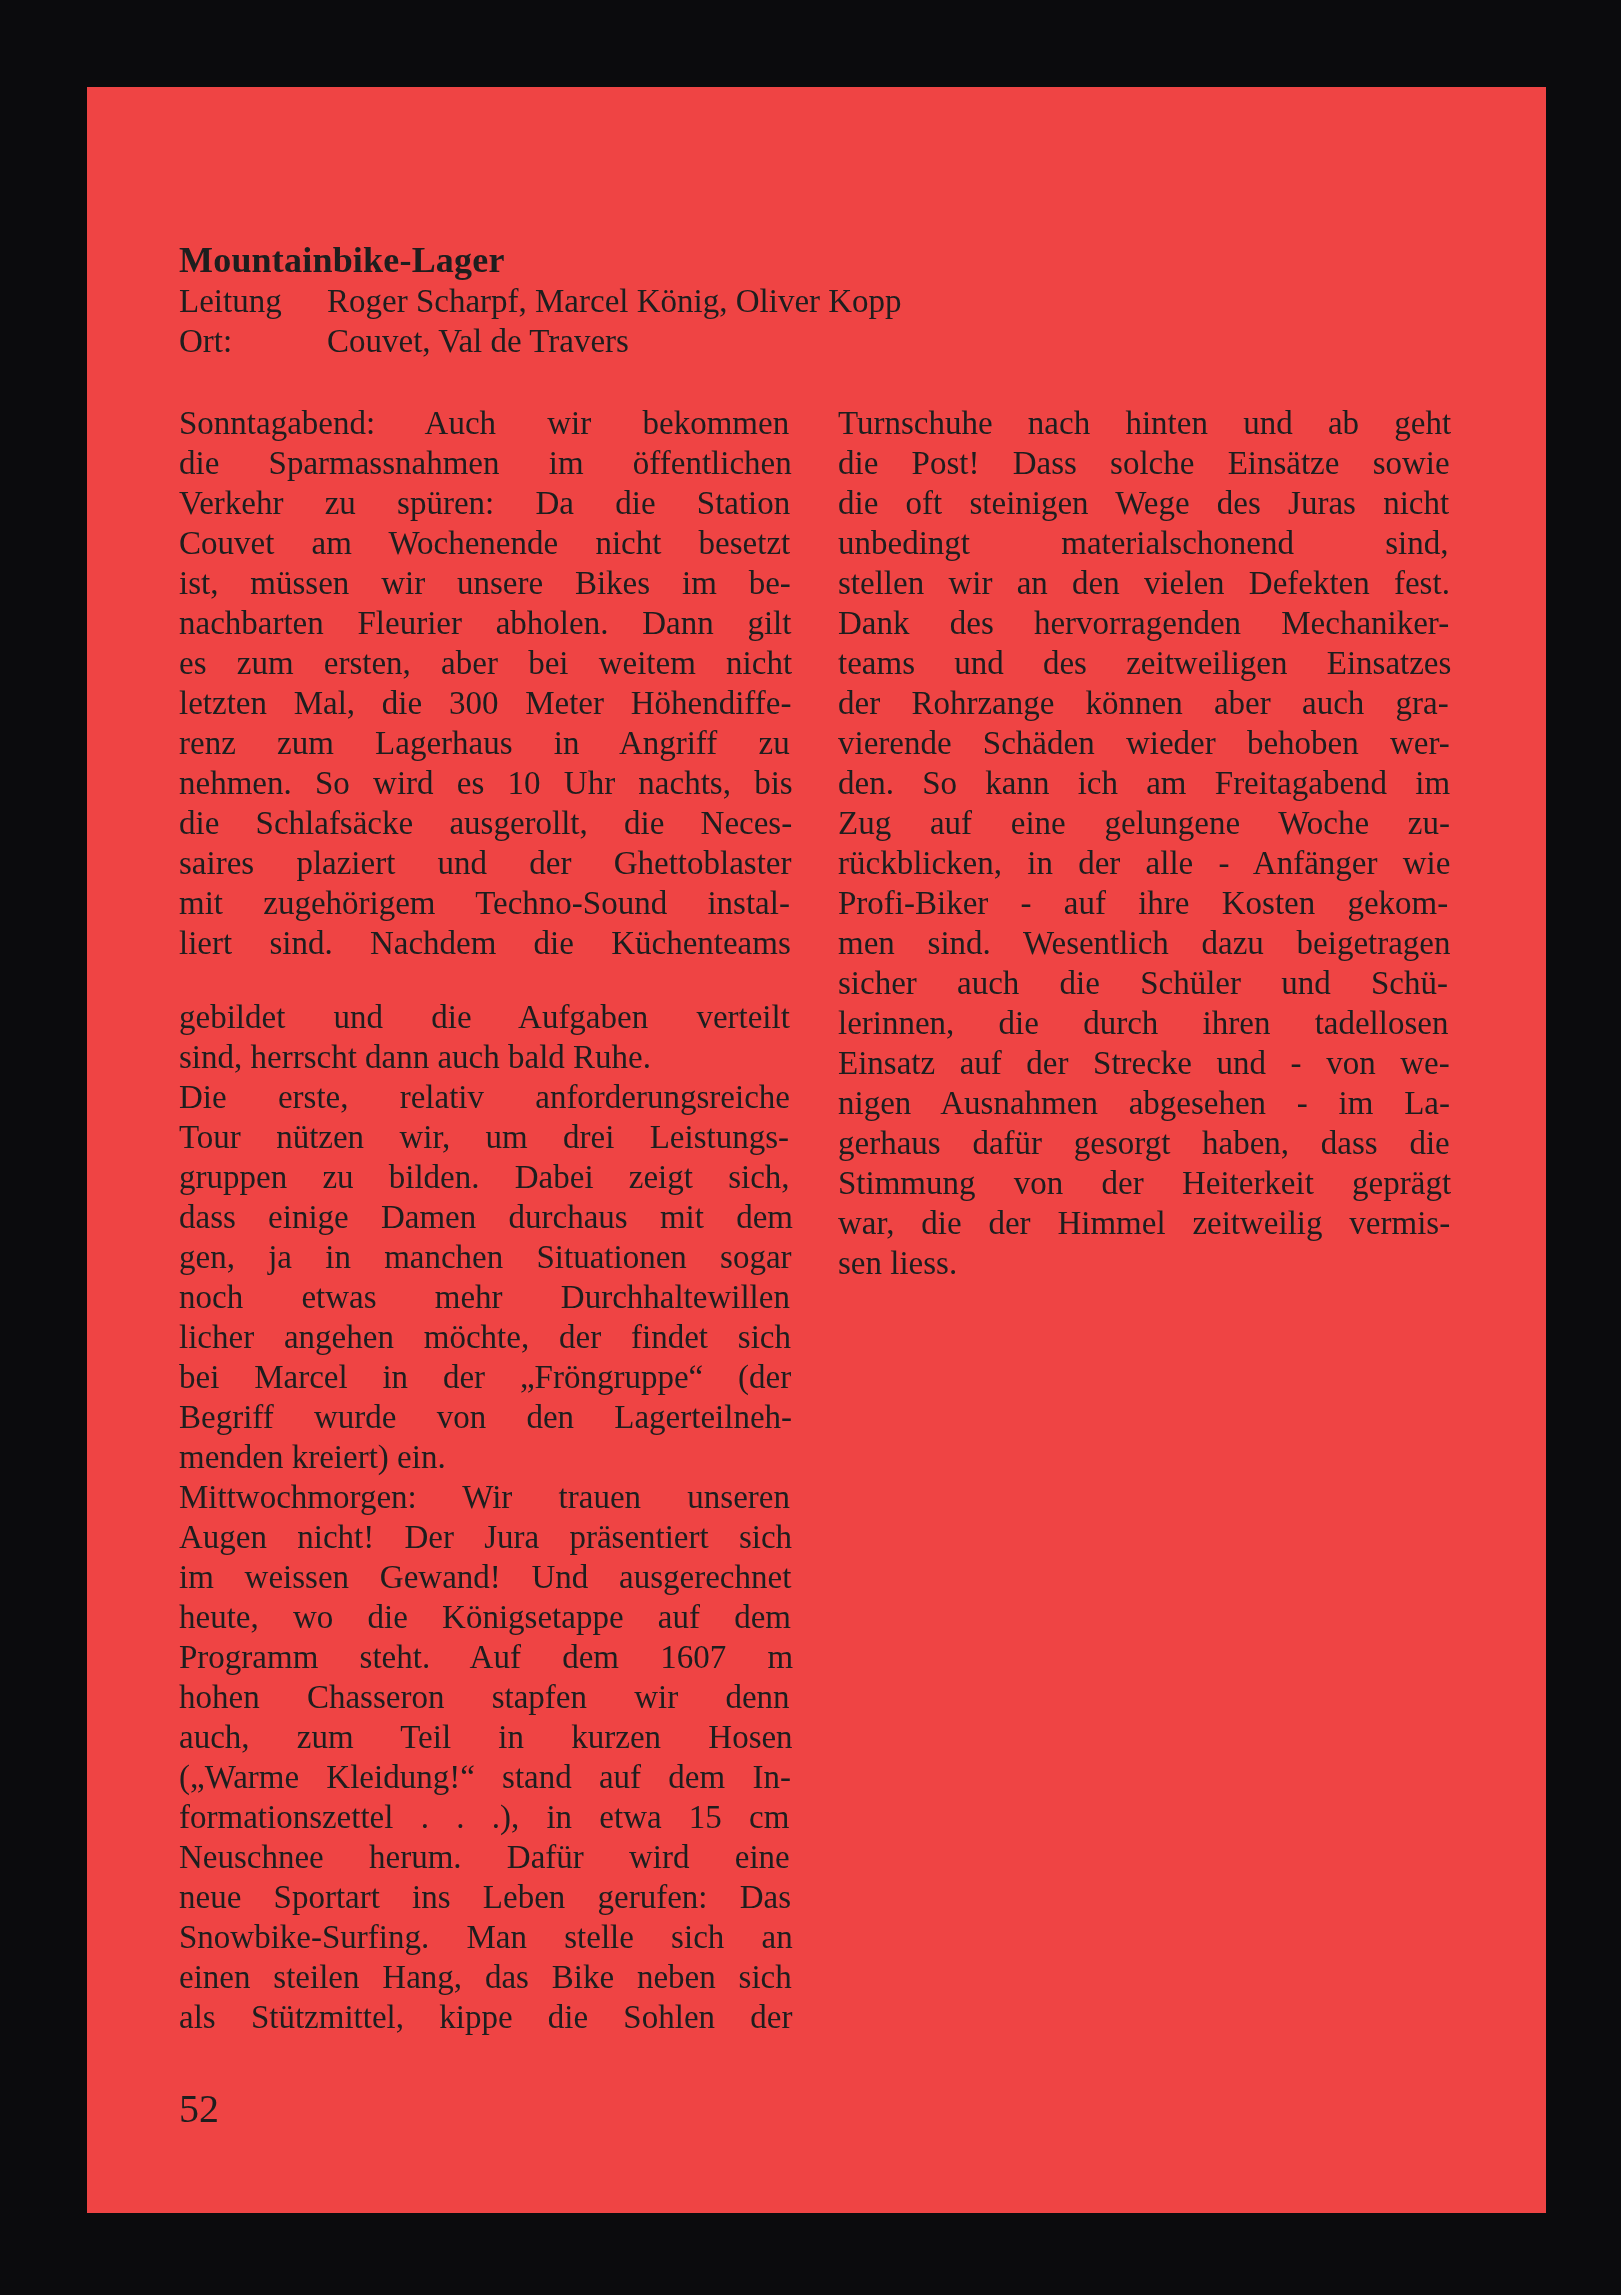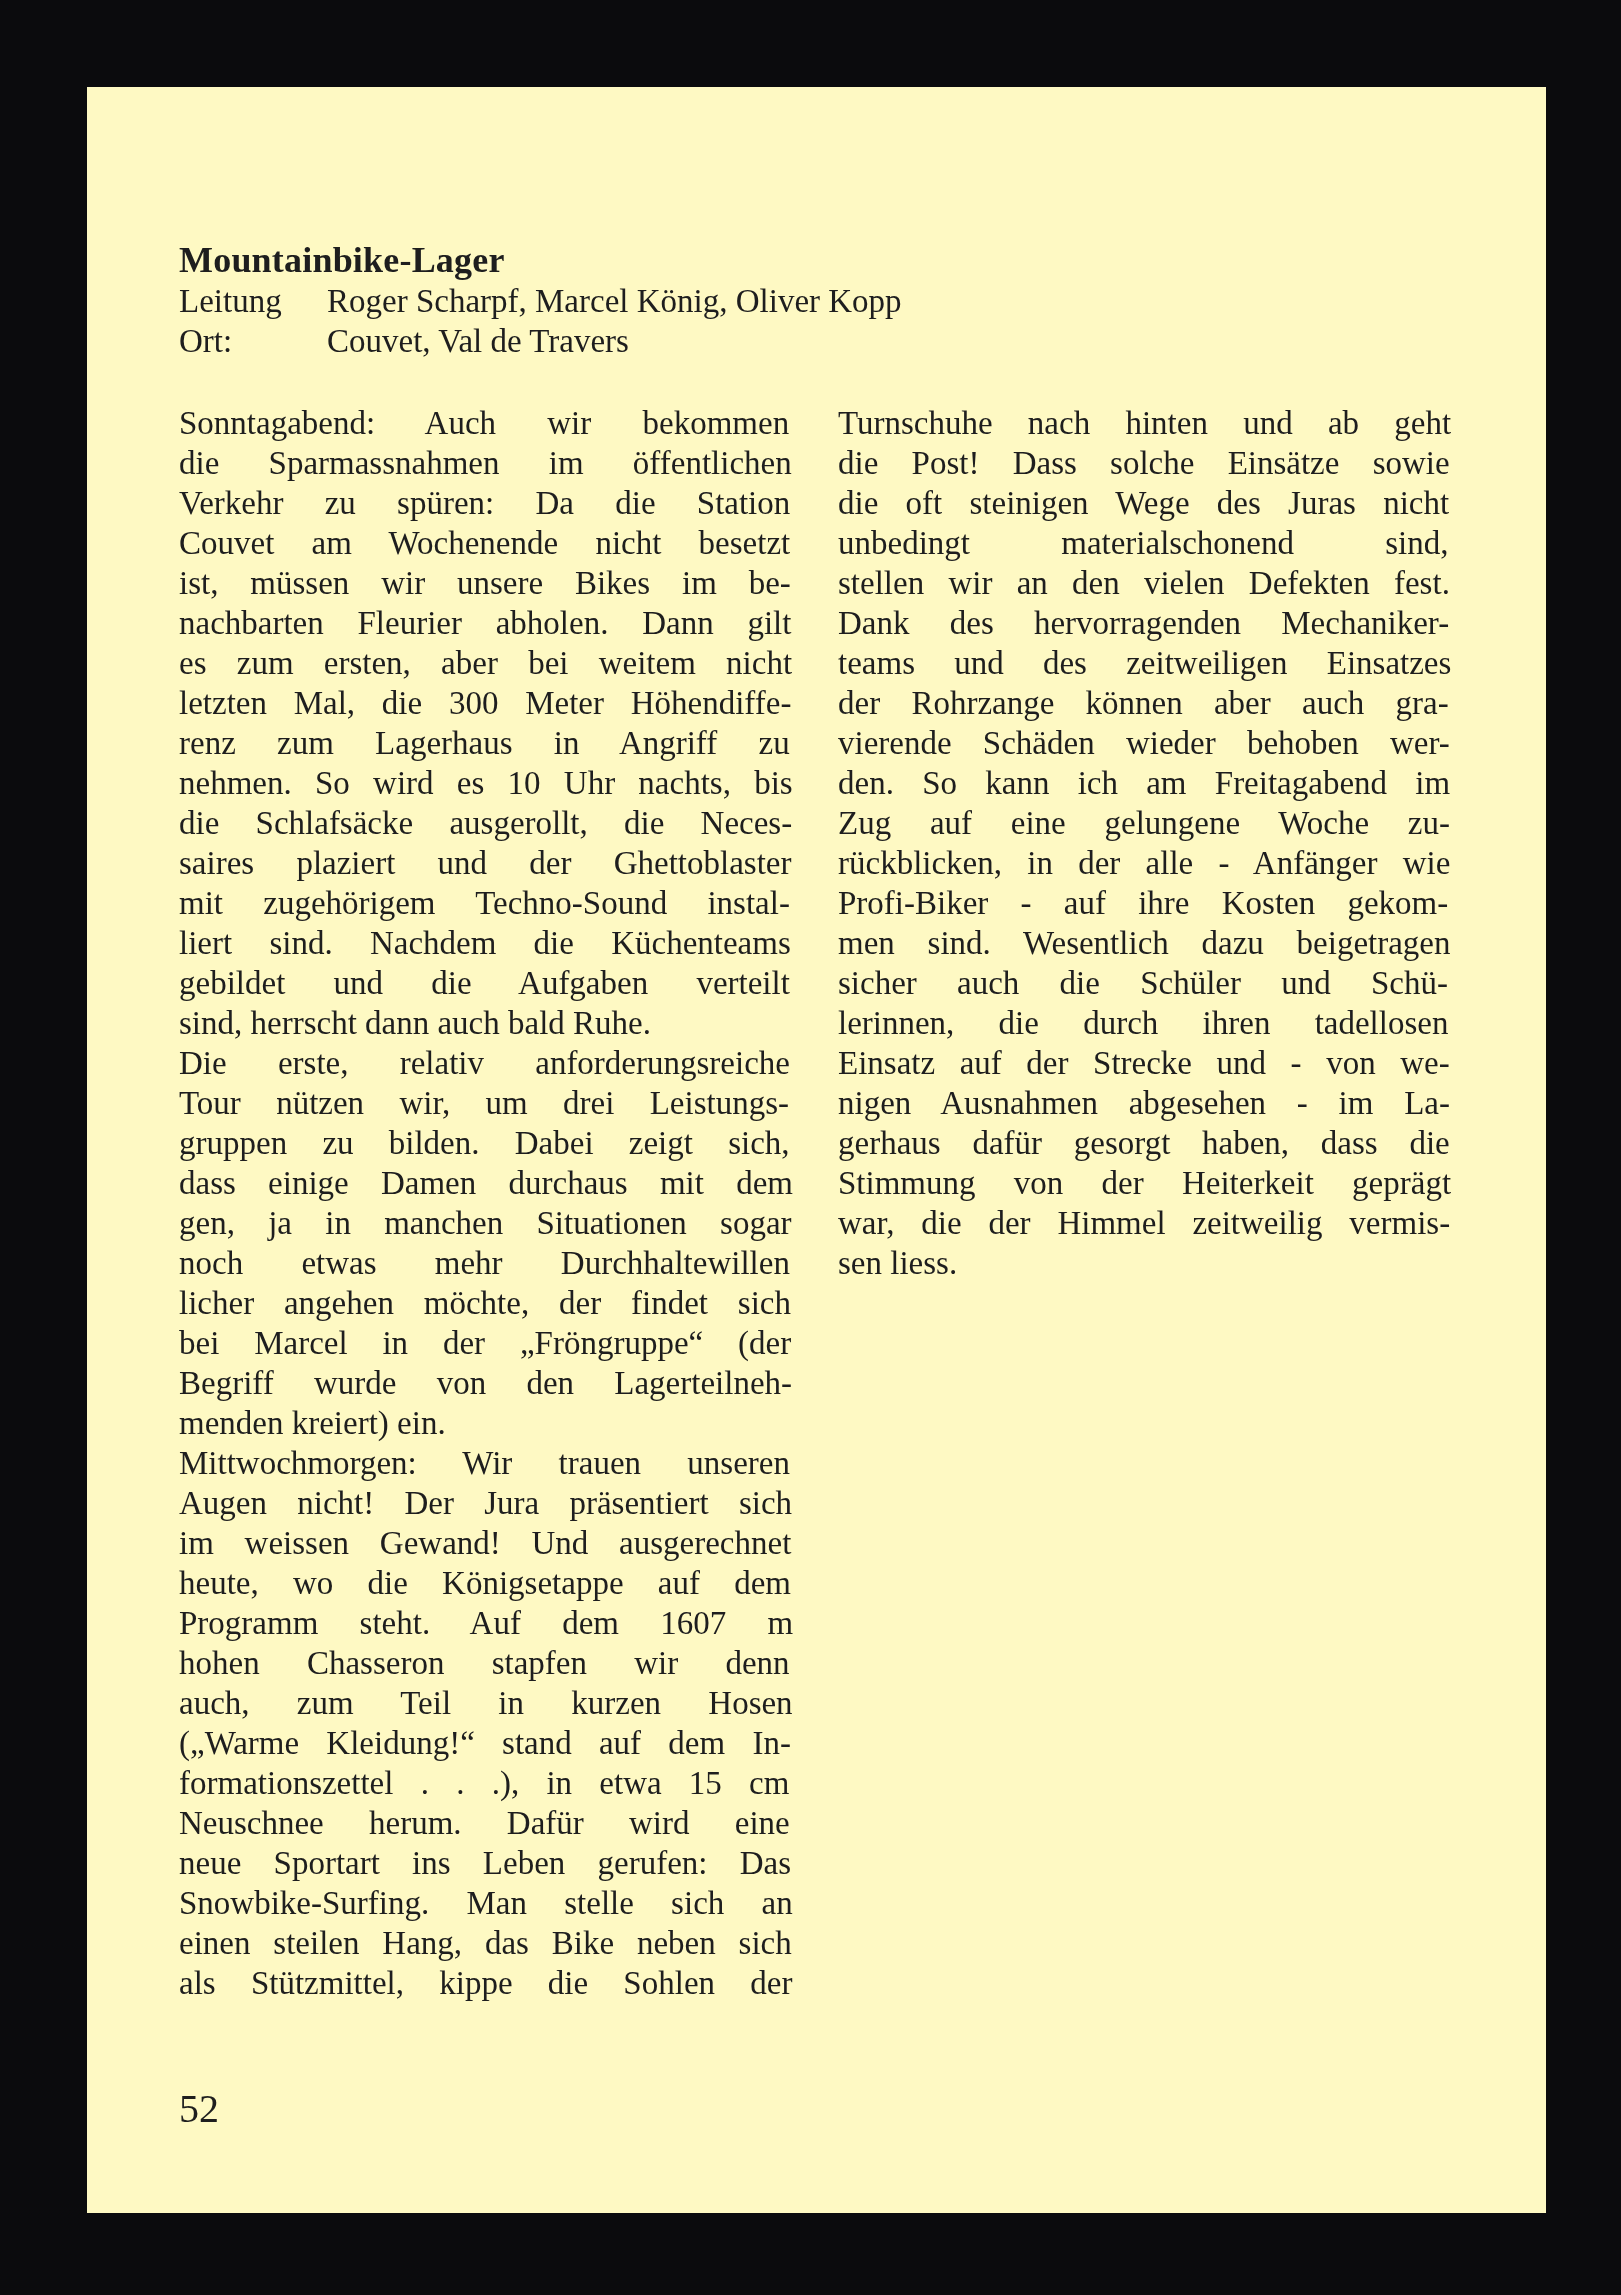--- a/index.html
+++ b/index.html
@@ -14,21 +14,21 @@
       overflow: hidden;
       font-family: "DejaVu Serif", "Liberation Serif", serif;
       color: #1e1e1e;
     }
     .page {
       position: absolute;
       left: 87px;
       top: 87px;
       width: 1459px;
       height: 2126px;
-      background: #fef9c3;
+      background: #ef4444;
     }
     .header {
       position: absolute;
       left: 92px;
       top: 152px;
       width: 1297px;
     }
     .title {
       font-family: "Liberation Serif", "DejaVu Serif", serif;
       font-weight: bold;
@@ -106,21 +106,21 @@
     <span class="line" style="display: block; white-space: nowrap; word-spacing: 23.6px;">ist, müssen wir unsere Bikes im be-</span>
     <span class="line" style="display: block; white-space: nowrap; word-spacing: 25.5px;">nachbarten Fleurier abholen. Dann gilt</span>
     <span class="line" style="display: block; white-space: nowrap; word-spacing: 22px;">es zum ersten, aber bei weitem nicht</span>
     <span class="line" style="display: block; white-space: nowrap; word-spacing: 18.5px;">letzten Mal, die 300 Meter Höhendiffe-</span>
     <span class="line" style="display: block; white-space: nowrap; word-spacing: 33px;">renz zum Lagerhaus in Angriff zu</span>
     <span class="line" style="display: block; white-space: nowrap; word-spacing: 15px;">nehmen. So wird es 10 Uhr nachts, bis</span>
     <span class="line" style="display: block; white-space: nowrap; word-spacing: 28px;">die Schlafsäcke ausgerollt, die Neces-</span>
     <span class="line" style="display: block; white-space: nowrap; word-spacing: 34px;">saires plaziert und der Ghettoblaster</span>
     <span class="line" style="display: block; white-space: nowrap; word-spacing: 32px;">mit zugehörigem Techno-Sound instal-</span>
     <span class="line" style="display: block; white-space: nowrap; word-spacing: 29px;">liert sind. Nachdem die Küchenteams</span>
-    <span class="line" style="display: block; white-space: nowrap; word-spacing: 40px;">gebildet und die Aufgaben verteilt</span>
+    <span class="line" style="display: block; white-space: nowrap; word-spacing: 40px; margin-top: 34px;">gebildet und die Aufgaben verteilt</span>
     <span class="line last">sind, herrscht dann auch bald Ruhe.</span>
     <span class="line" style="display: block; white-space: nowrap; word-spacing: 43px;">Die erste, relativ anforderungsreiche</span>
     <span class="line" style="display: block; white-space: nowrap; word-spacing: 27px;">Tour nützen wir, um drei Leistungs-</span>
     <span class="line" style="display: block; white-space: nowrap; word-spacing: 27px;">gruppen zu bilden. Dabei zeigt sich,</span>
     <span class="line" style="display: block; white-space: nowrap; word-spacing: 24px;">dass einige Damen durchaus mit dem</span>
     <span class="line" style="display: block; white-space: nowrap; word-spacing: 25px;">gen, ja in manchen Situationen sogar</span>
     <span class="line" style="display: block; white-space: nowrap; word-spacing: 50px;">noch etwas mehr Durchhaltewillen</span>
     <span class="line" style="display: block; white-space: nowrap; word-spacing: 21.6px;">licher angehen möchte, der findet sich</span>
     <span class="line" style="display: block; white-space: nowrap; word-spacing: 26.6px;">bei Marcel in der „Fröngruppe“ (der</span>
     <span class="line" style="display: block; white-space: nowrap; word-spacing: 32px;">Begriff wurde von den Lagerteilneh-</span>

